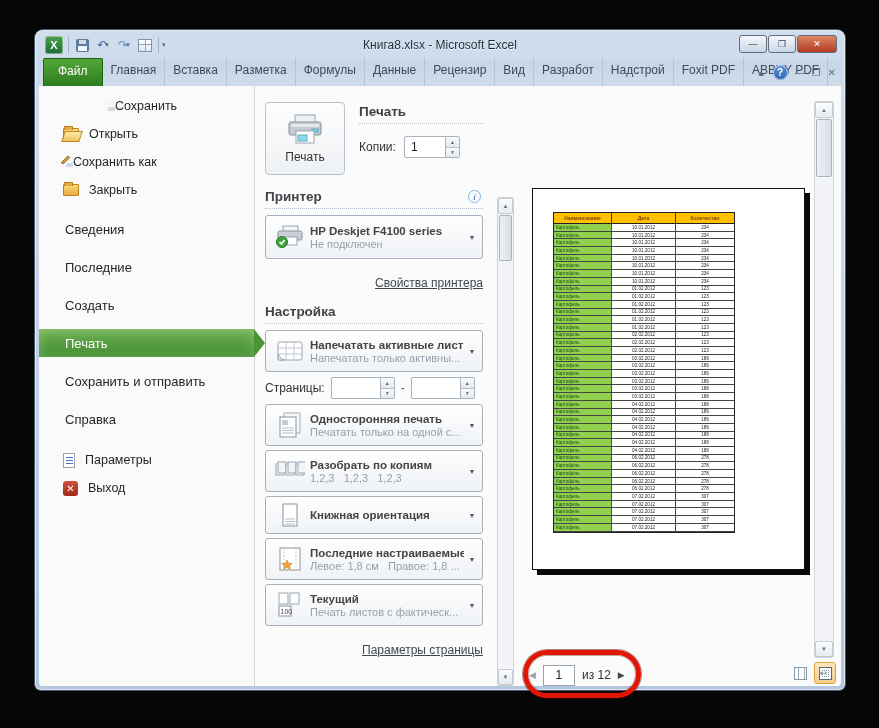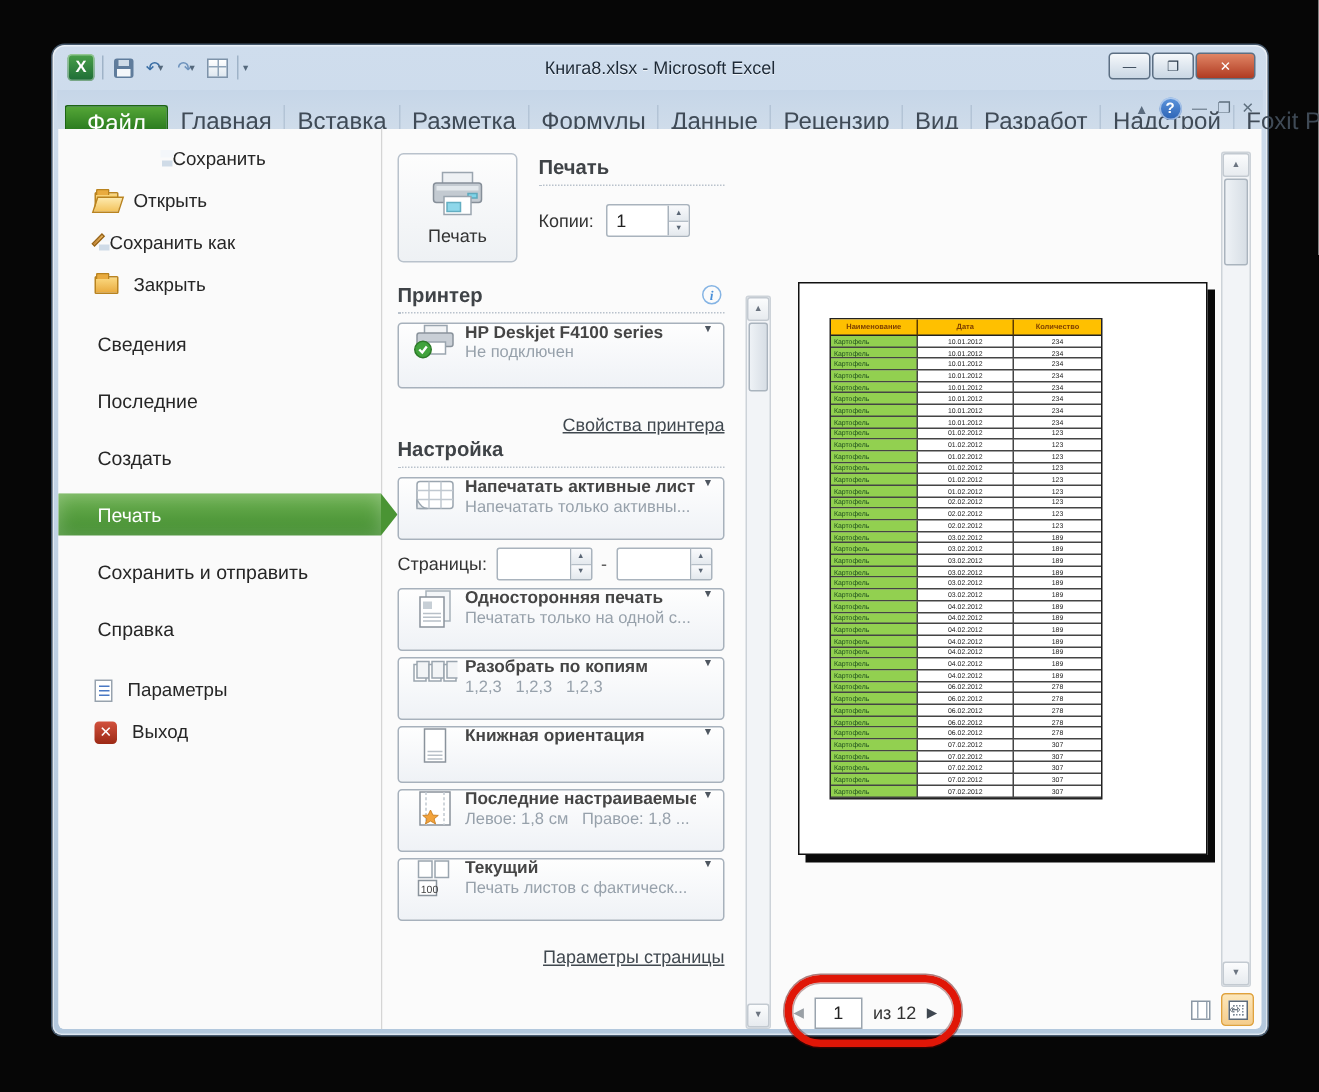--- a/index.html
+++ b/index.html
@@ -33,21 +33,21 @@
     justify-content:center;font-size:12px;color:#1d2a38;pointer-events:none;text-shadow:0 1px 0 rgba(255,255,255,.7);}
   .win-controls{position:absolute;right:8px;top:5px;display:flex;gap:1px;}
   .wc-btn{width:28px;height:18px;border:1px solid #5c6f83;border-radius:3px;
     background:linear-gradient(#f5f8fb,#cad7e4);display:flex;align-items:center;justify-content:center;
     font-size:9px;color:#2d3d4e;}
   .wc-close{width:40px;background:linear-gradient(#e08565,#b03b22);color:#fff;font-weight:bold;}
 
   
   .tabstrip{position:absolute;left:3px;right:3px;top:30px;height:26px;display:flex;align-items:flex-end;
     background:linear-gradient(#c6d6e8,#cfdcea);}
-  .rtab{height:16px;line-height:24px;padding:0 8px;font-size:16px;color:#3f4a56;white-space:nowrap;
+  .rtab{height:28px;line-height:24px;padding:0 8px;font-size:12px;color:#3f4a56;white-space:nowrap;
     border-right:1px solid rgba(160,178,198,.55);}
   .rtab-file{background:linear-gradient(#55a637,#2c7d20);color:#fff;border:1px solid #1d6414;
     border-bottom:none;border-radius:2px 2px 0 0;padding:0 14px;margin-left:5px;}
   .strip-icons{position:absolute;right:6px;top:5px;display:flex;align-items:center;gap:7px;}
   .chev-up{font-size:9px;color:#5a6b7e;}
   .help-circle{width:15px;height:15px;border-radius:50%;background:linear-gradient(#5e96dd,#2b62b4);
     color:#fff;font-size:10px;font-weight:bold;display:flex;align-items:center;justify-content:center;
     box-shadow:inset 0 0 0 1px rgba(255,255,255,.5);}
   .mini-wc{font-size:10px;color:#5f707f;}
 
@@ -100,23 +100,23 @@
   .spinner{display:flex;height:22px;border:1px solid #a9b3bd;border-radius:2px;background:#fff;overflow:hidden;}
   .spin-val{flex:1;display:flex;align-items:center;padding-left:6px;font-size:12px;color:#222;}
   .spin-btns{width:14px;border-left:1px solid #a9b3bd;display:flex;flex-direction:column;}
   .spin-btns div{flex:1;display:flex;align-items:center;justify-content:center;font-size:5px;
     color:#5a6675;background:linear-gradient(#f9fafc,#e4e9ee);}
   .spin-btns div:first-child{border-bottom:1px solid #b6bfc8;}
   .w56{width:56px;} .w64{width:64px;}
   .info-circle{margin-left:auto;margin-right:2px;width:13px;height:13px;border-radius:50%;
     border:1px solid #85b4e4;color:#4a90d9;font-size:9px;font-style:italic;font-family:"Liberation Serif",serif;
     display:flex;align-items:center;justify-content:center;}
-  .mt14{margin-top:14px;} .mt10{margin-top:2px;} .mt6{margin-top:6px;} .mt4{margin-top:4px;}
+  .mt14{margin-top:14px;} .mt10{margin-top:14px;} .mt6{margin-top:6px;} .mt4{margin-top:4px;}
   .dd{border:1px solid #a7b1bc;border-radius:3px;background:linear-gradient(#fefefe,#eff2f6);
-    display:flex;align-items:flex-start;height:42px;padding:0 2px 0 4px;}
+    display:flex;align-items:center;height:42px;padding:0 2px 0 4px;}
   .dd.h44{height:44px;} .dd.h38{height:38px;}
   .dd-icon{width:40px;display:flex;align-items:center;justify-content:center;flex:none;}
   .dd-text{flex:1;min-width:0;overflow:hidden;}
   .dd-title{font-size:11.5px;font-weight:bold;color:#454545;white-space:nowrap;overflow:hidden;}
   .dd-sub{font-size:11px;color:#97a1ab;white-space:nowrap;overflow:hidden;margin-top:1px;}
   .dd-arrow{width:16px;flex:none;font-size:7px;color:#4e5660;text-align:center;}
   .link-row{text-align:right;font-size:12px;margin-top:17px;}
   .link-row a{color:#40484f;}
   .pages-row{display:flex;align-items:center;gap:6px;margin-top:4px;font-size:12px;color:#333;height:24px;}
   .pages-row .dash{color:#555;}

